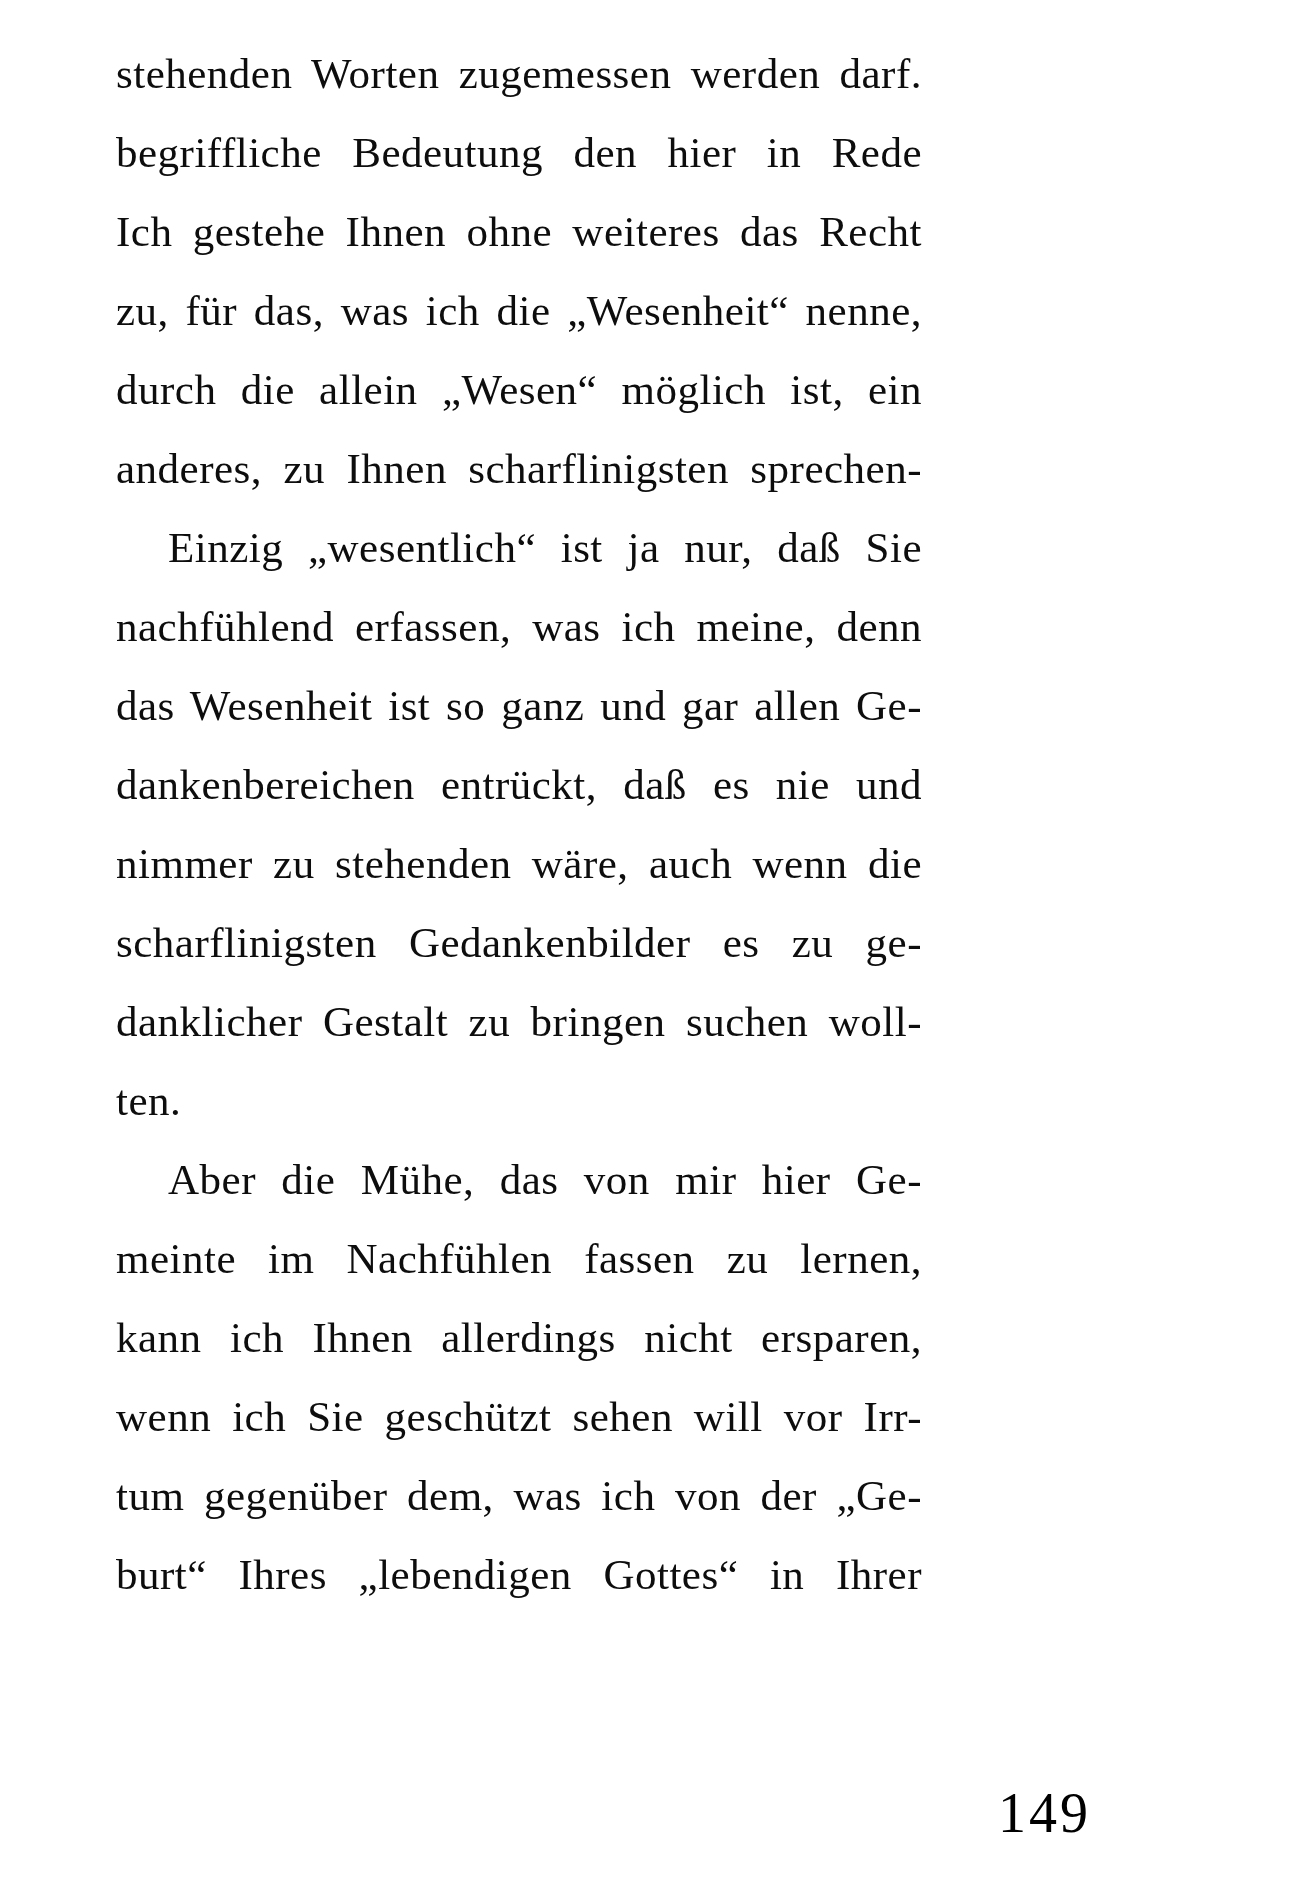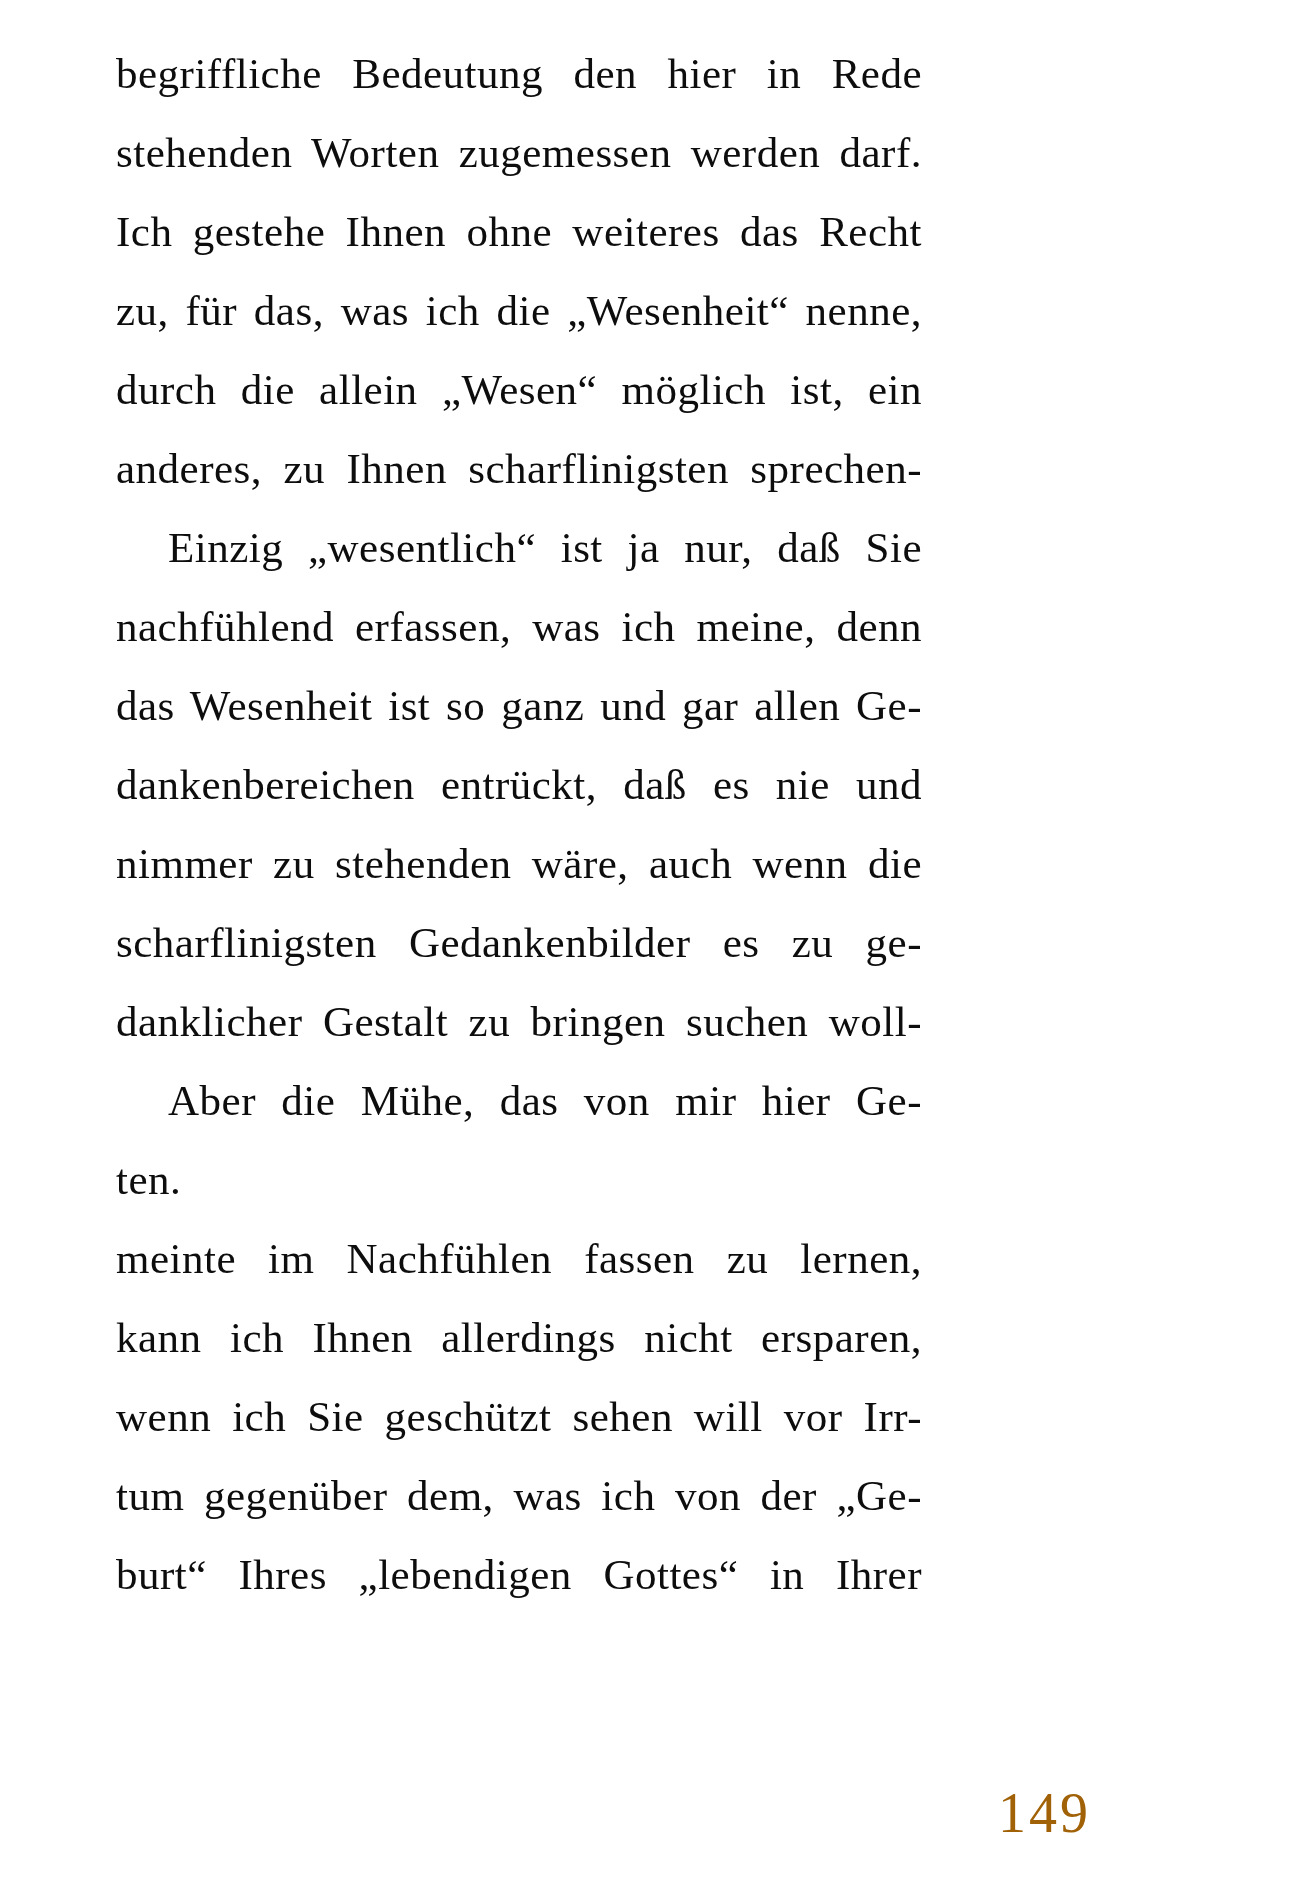--- a/index.html
+++ b/index.html
@@ -39,43 +39,43 @@
   }
   .em {
   }
   .page-number {
     position: absolute;
     left: 998px;
     top: 1778px;
     font-size: 56px;
     line-height: 70px;
     letter-spacing: 3px;
-    color: #a16207;
+    color: #000000;
   }
 </style>
 </head>
 <body>
 
 <div class="page">
   <div class="text-block">
+      <div class="line"><span>stehenden Worten zugemessen werden darf.</span></div>
       <div class="line"><span>begriffliche Bedeutung den hier in Rede</span></div>
-      <div class="line"><span>stehenden Worten zugemessen werden darf.</span></div>
       <div class="line"><span>Ich gestehe Ihnen ohne weiteres das Recht</span></div>
       <div class="line"><span>zu, für das, was ich die „</span><span class="em">Wesenheit</span><span>“ nenne,</span></div>
       <div class="line"><span>durch die allein „Wesen“ </span><span class="em">möglich</span><span> ist, ein</span></div>
       <div class="line"><span>anderes, zu Ihnen scharflinigsten sprechen-</span></div>
       <div class="line indent"><span>Einzig „wesentlich“ ist ja nur, daß Sie</span></div>
       <div class="line"><span>nachfühlend erfassen, </span><span class="em">was ich meine</span><span>, denn</span></div>
       <div class="line"><span>das Wesenheit ist so ganz und gar allen Ge-</span></div>
       <div class="line"><span>dankenbereichen entrückt, daß es nie und</span></div>
       <div class="line"><span>nimmer zu stehenden wäre, auch wenn die</span></div>
       <div class="line"><span>scharflinigsten Gedankenbilder es zu ge-</span></div>
       <div class="line"><span>danklicher Gestalt zu bringen suchen woll-</span></div>
+      <div class="line para-end"><span>ten.</span></div>
       <div class="line indent"><span>Aber die Mühe, das von mir hier Ge-</span></div>
-      <div class="line para-end"><span>ten.</span></div>
       <div class="line"><span>meinte im Nachfühlen fassen zu lernen,</span></div>
       <div class="line"><span>kann ich Ihnen allerdings </span><span class="em">nicht</span><span> ersparen,</span></div>
       <div class="line"><span>wenn ich Sie geschützt sehen will vor Irr-</span></div>
       <div class="line"><span>tum gegenüber dem, was ich von der „Ge-</span></div>
       <div class="line"><span>burt“ </span><span class="em">Ihres</span><span> „lebendigen Gottes“ in Ihrer</span></div>
     </div>
   <div class="page-number">149</div>
 </div>
 
 </body></html>

